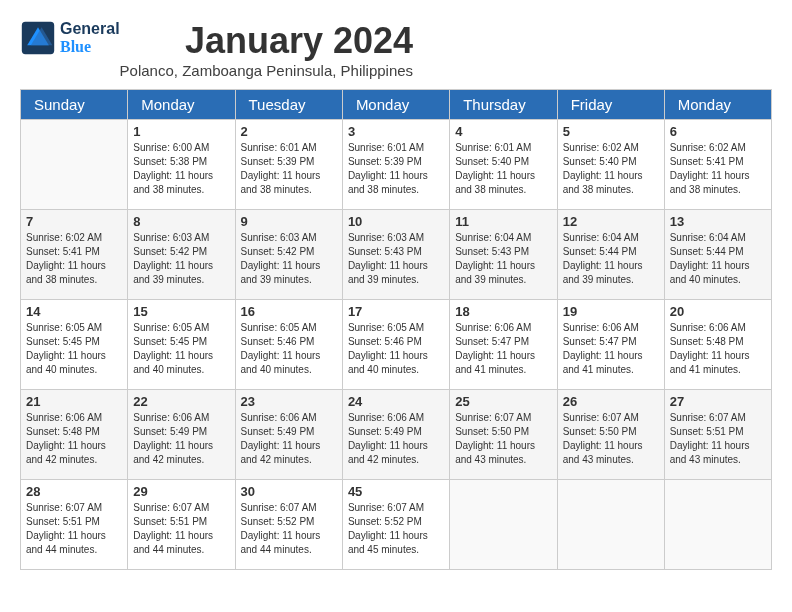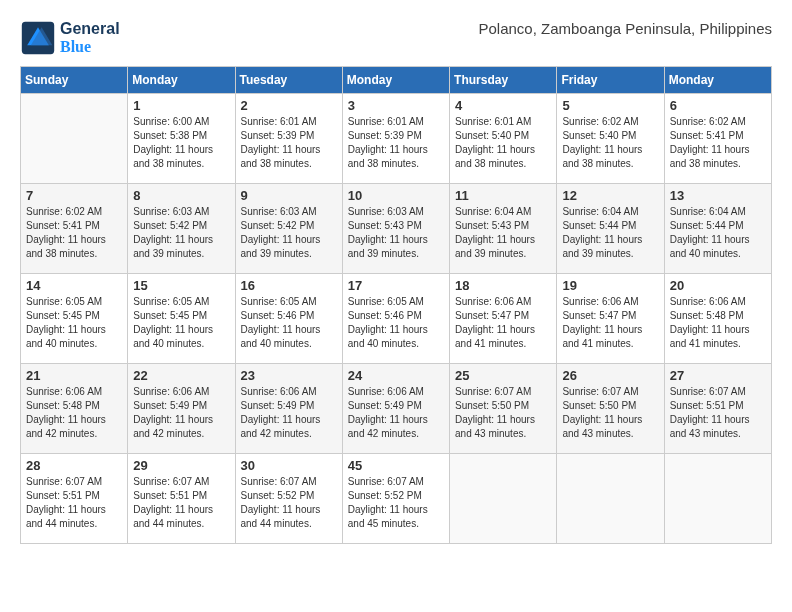--- a/index.html
+++ b/index.html
@@ -5,21 +5,21 @@
     * { box-sizing: border-box; margin: 0; padding: 0; }
     body {
       font-family: Arial, sans-serif;
       background: #fff;
       width: 792px;
       min-height: 612px;
       padding: 20px;
     }
     .header {
       display: flex;
-      justify-content: space-between;
+      justify-content: flex-start;
       align-items: flex-start;
       margin-bottom: 10px;
     }
     .logo {
       display: flex;
       align-items: center;
       gap: 4px;
     }
     .logo-icon {
       width: 36px;
@@ -40,24 +40,24 @@
     table {
       width: 100%;
       border-collapse: collapse;
       font-size: 11px;
     }
     thead tr {
       background-color: #2a6db5;
       color: #fff;
     }
     thead th {
-      padding: 6px 4px;
+      padding: 6px 13px;
       text-align: left;
-      font-size: 12px;
-      font-weight: bold;
+      font-size: 15px;
+      font-weight: normal;
       border: 1px solid #ccc;
     }
     tbody tr {
       border: 1px solid #ccc;
     }
     tbody td {
       vertical-align: top;
       padding: 4px 5px;
       border: 1px solid #ccc;
       min-height: 80px;
@@ -94,20 +94,21 @@
       <rect x="2" y="2" width="36" height="36" rx="4" fill="#1a3a5c"></rect>
       <polygon points="20,8 32,28 8,28" fill="#1e90ff"></polygon>
       <polygon points="24,8 36,28 12,28" fill="#2a6db5" opacity="0.6"></polygon>
     </svg>
     <div>
       <div style="font-size:16px;font-weight:bold;color:#1a3a5c;">General</div>
       <div style="font-size:16px;font-weight:bold;color:#1e90ff;font-family:Liberation Serif, serif;">Blue</div>
     </div>
   </div>
   <div class="title-block">
+    <div class="month-title">January 2024</div>
     <div class="subtitle">Polanco, Zamboanga Peninsula, Philippines</div>
   </div>
 </div>
 
 <table>
   <thead>
     <tr>
     <th>Sunday</th>
         <th>Monday</th>
         <th>Tuesday</th>

